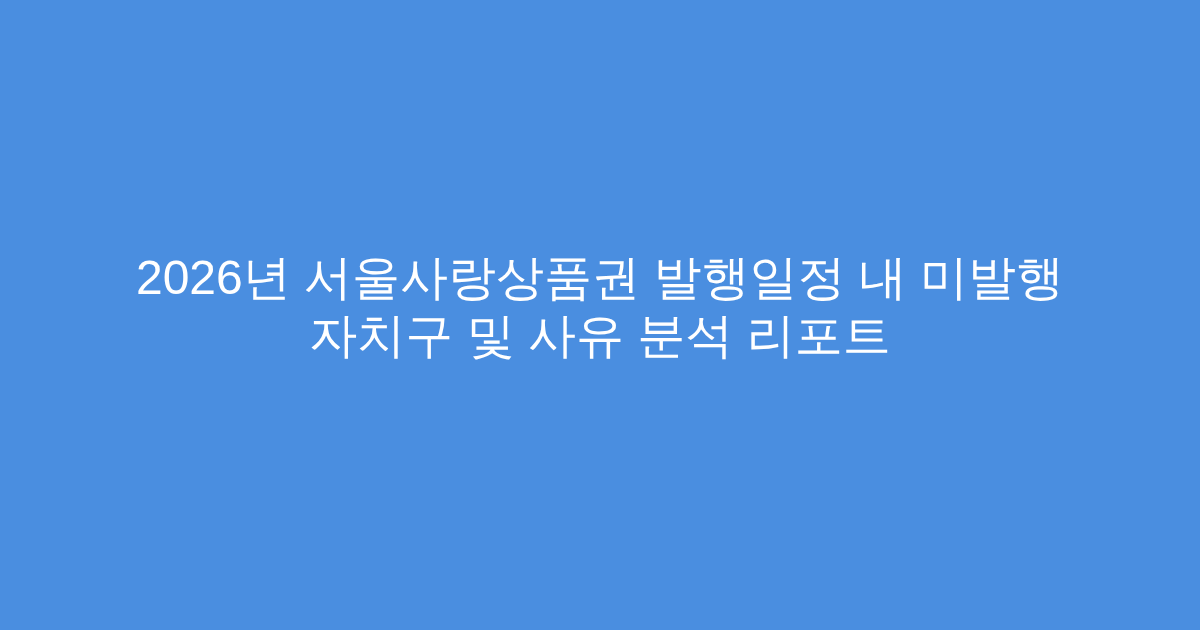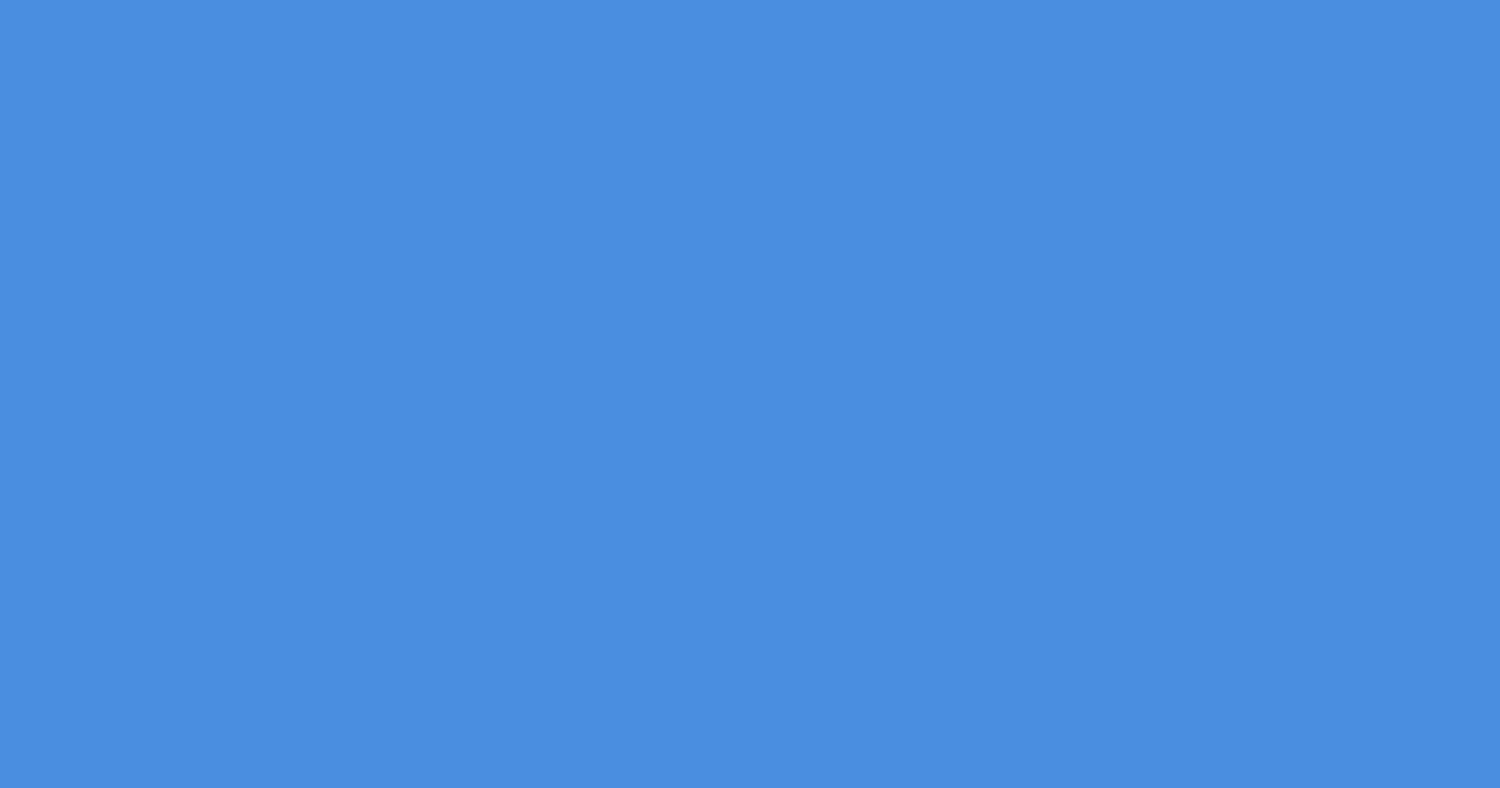--- a/index.html
+++ b/index.html
@@ -54,16 +54,18 @@
     display: block;
   }
 </style>
 </head>
 <body>
 
 <div class="og-card" style="background-color: rgb(74, 142, 224);">
 
   <div class="title-block">
     <h1 class="headline" style="color: rgb(255, 255, 255);">
+      <span class="line">2026년 서울사랑상품권 발행일정 내 미발행</span>
+      <span class="line">자치구 및 사유 분석 리포트</span>
     </h1>
   </div>
 
 </div>
 
 </body></html>

